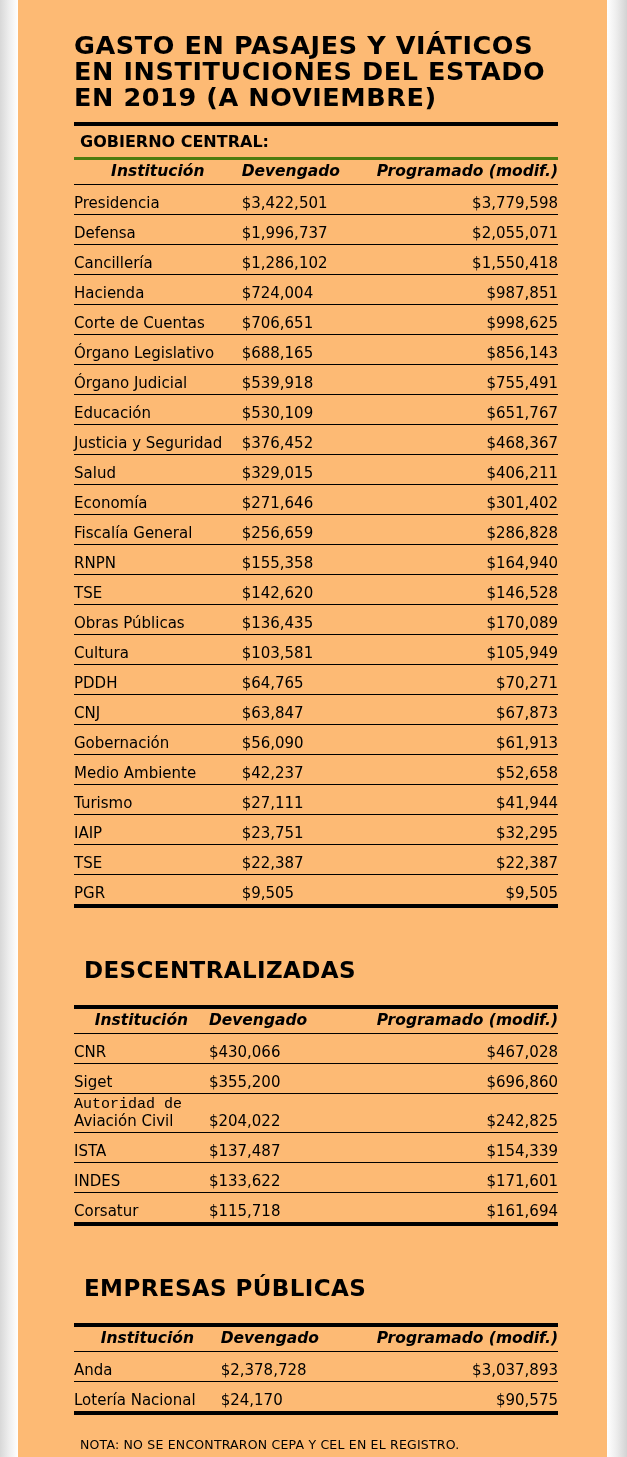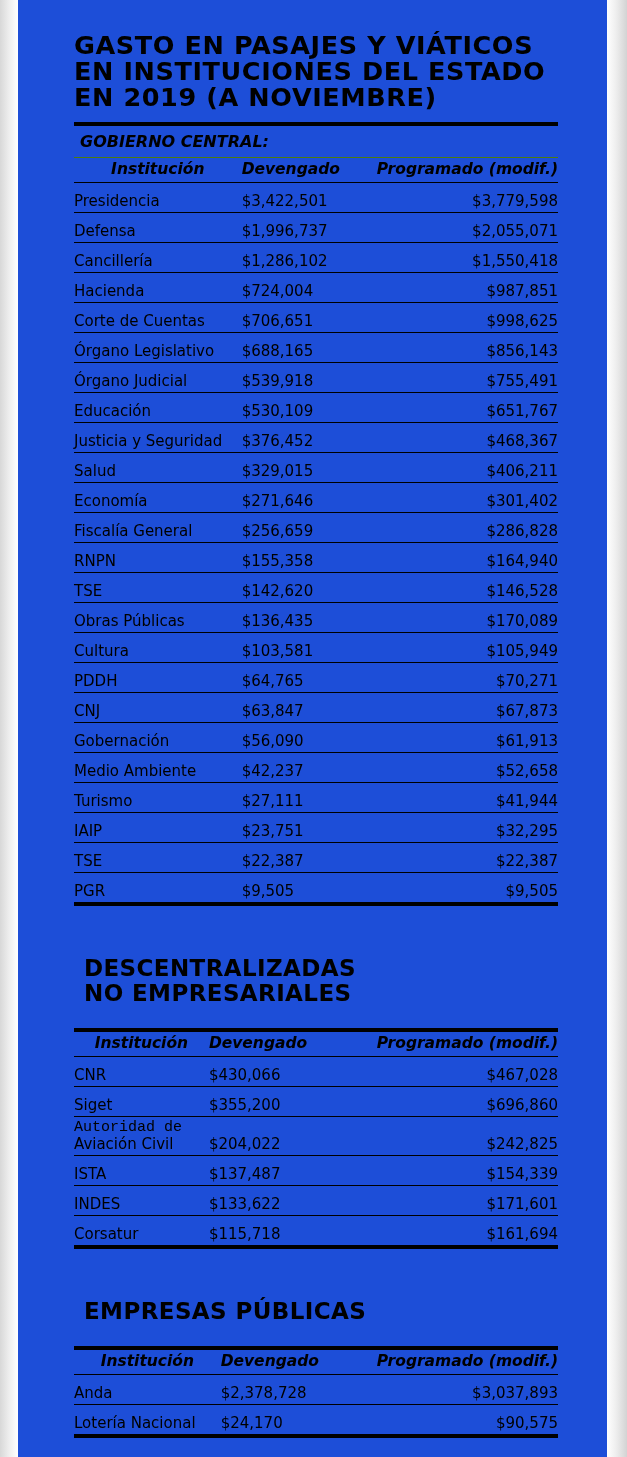--- a/index.html
+++ b/index.html
@@ -13,21 +13,21 @@
     font-family: "DejaVu Sans", sans-serif;
     color: #000000;
     position: relative;
     overflow: hidden;
   }
   .page {
     position: absolute;
     left: 0; top: 0;
     width: 627px;
     height: 1457px;
-    background: #1d4ed8;
+    background: #fdba74;
   }
   .edge-left {
     position: absolute;
     left: 0; top: 0;
     width: 18px; height: 1457px;
     background: linear-gradient(to right, #d8d8d8 0%, #f0f0f0 55%, #ffffff 100%);
   }
   .edge-right {
     position: absolute;
     right: 0; top: 0;
@@ -89,25 +89,24 @@
     border-bottom: none;
   }
   .col-inst { text-align: left; padding-left: 4px; white-space: nowrap; }
   .col-dev  { text-align: left; }
   .col-prog { text-align: right; padding-right: 4px; }
   thead .col-inst { text-align: center; padding-left: 4px; }
   thead .col-dev  { text-align: left; }
   thead .col-prog { text-align: right; padding-right: 4px; }
 
   .subhead {
-    font-style: italic;
     font-weight: bold;
     font-size: 16px;
     padding: 6px 0 6px 6px;
-    border-bottom: 1px solid #4d7c0f;
+    border-bottom: 3px solid #4d7c0f;
   }
 
   .tbl-wrap { border-top: 4px solid #000; }
   .tbl-wrap.bottom-rule { border-bottom: 4px solid #000; }
 
   .spacer-lg { height: 40px; }
   .spacer-md { height: 22px; }
   .spacer-sm { height: 12px; }
 
   .note {
@@ -271,21 +270,20 @@
               <td class="col-prog">$9,505</td>
             </tr>
         </tbody>
       </table>
     </div>
 
     <div class="spacer-lg"></div>
 
     <h2 class="section-title">
       <span class="ln">DESCENTRALIZADAS</span>
-      <span class="ln">NO EMPRESARIALES</span>
     </h2>
 
     <div class="spacer-sm"></div>
 
     <div class="tbl-wrap bottom-rule">
       <table class="data">
         <thead>
           <tr>
             <th class="col-inst">Institución</th>
             <th class="col-dev">Devengado</th>

